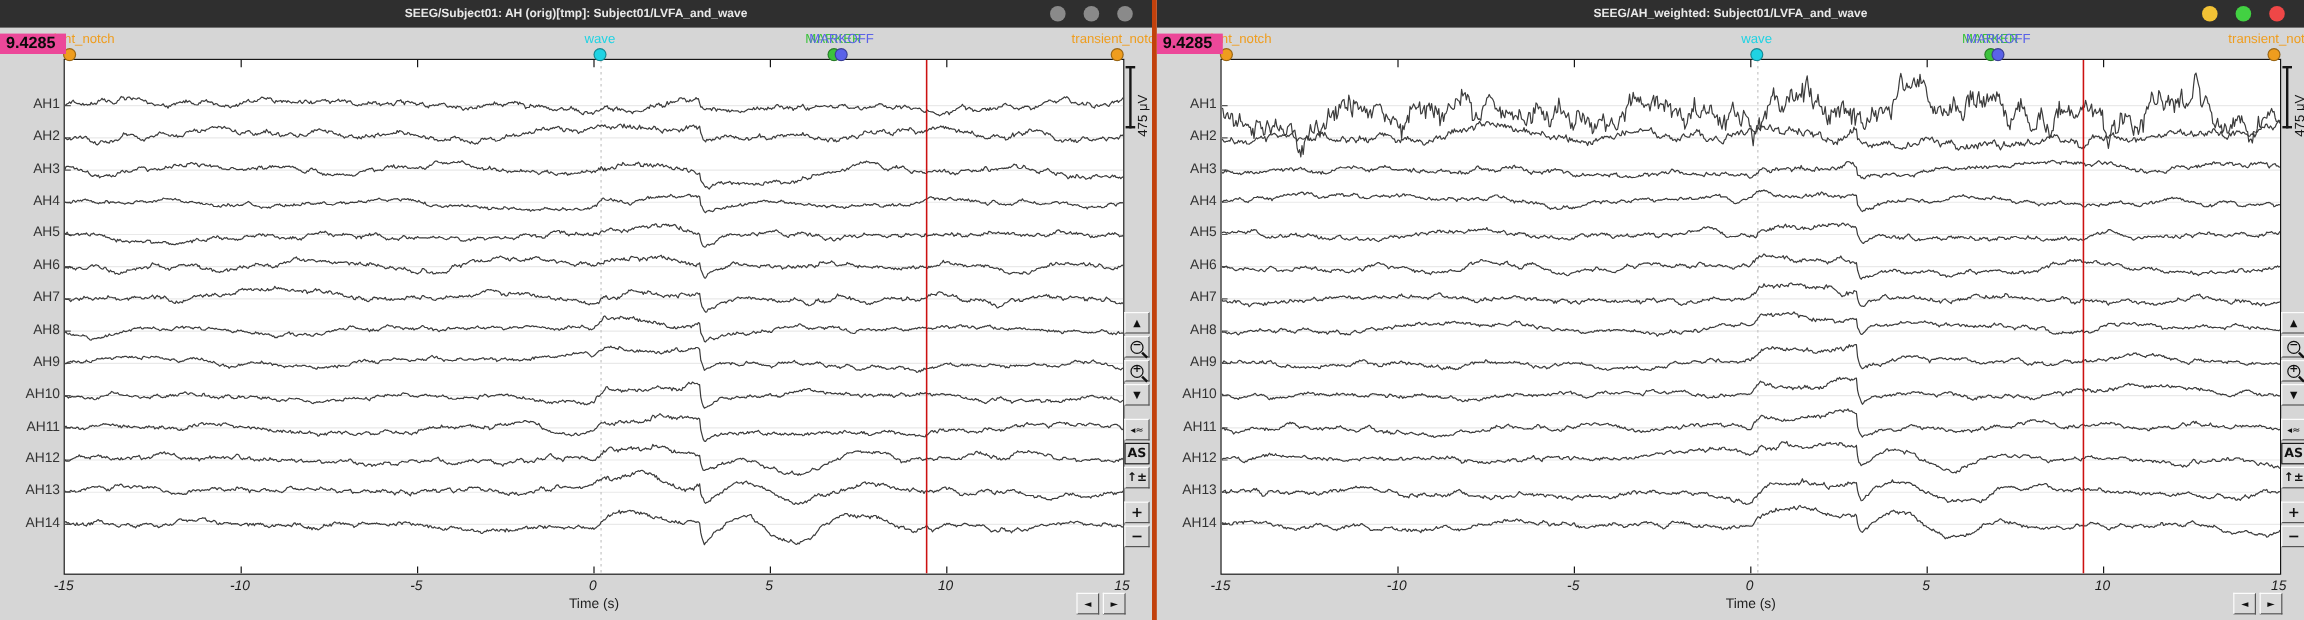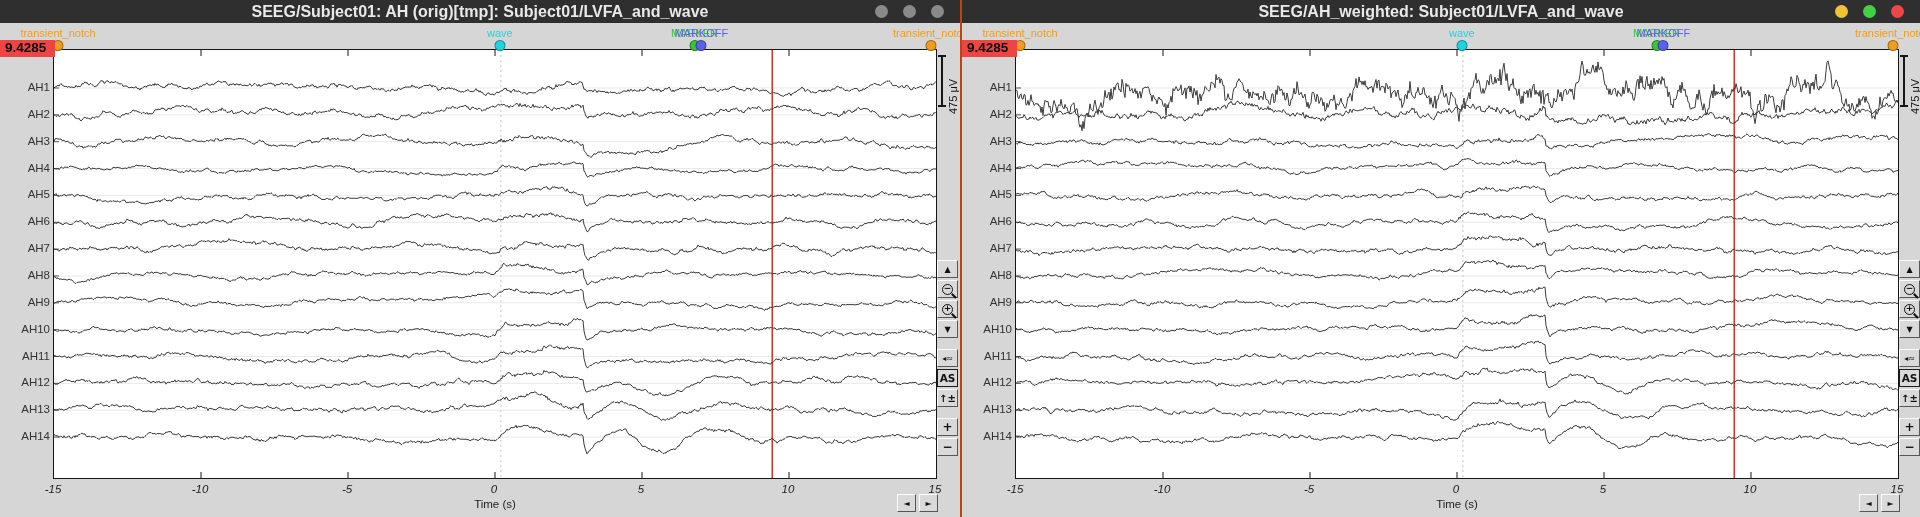--- a/index.html
+++ b/index.html
@@ -1,26 +1,26 @@
 <!DOCTYPE html>
 <html><head>
 <meta charset="utf-8">
 <style>
   html,body{margin:0;padding:0;background:#b8b8b8;width:1920px;height:517px;overflow:hidden;
     font-family:"Liberation Sans",sans-serif;}
   .window{position:absolute;top:0;height:517px;width:960px;background:#d6d6d6;overflow:hidden;
     box-sizing:border-box;}
   #win0{left:0;}
-  #win1{left:960px;border-left:2px solid #c2410c;padding-left:32px;}
+  #win1{left:960px;border-left:4px solid #c2410c;padding-left:32px;}
   .titlebar{position:absolute;top:0;left:0;right:0;height:23px;background:#2f2f2f;
     display:flex;align-items:center;justify-content:center;z-index:8;}
-  .title{color:#e9e9e9;font-size:16px;font-weight:bold;white-space:nowrap;}
+  .title{color:#e9e9e9;font-size:10px;font-weight:bold;white-space:nowrap;}
   .controls{position:absolute;right:16px;top:5px;display:flex;gap:15px;}
   .circ{width:13px;height:13px;border-radius:50%;}
-  .time-value{position:absolute;left:0;top:40px;z-index:6;background:#ef4444;
+  .time-value{position:absolute;left:0;top:28px;z-index:6;background:#ec4899;
     padding:0 9px 2px 5px;font-size:13.5px;font-weight:bold;color:#0a0a0a;}
   .marker-label{position:absolute;top:27px;font-size:11px;white-space:nowrap;z-index:3;
     transform:translateX(-50%);}
   .marker-dot{position:absolute;top:40px;width:11px;height:11px;border-radius:50%;z-index:4;
     transform:translateX(-50%);box-sizing:border-box;border:1px solid rgba(0,0,0,0.35);}
   .plot{position:absolute;left:53px;top:49px;width:884px;height:430px;background:#fff;
     border:1px solid #161616;box-sizing:border-box;z-index:1;}
   .plot svg{position:absolute;left:0;top:0;}
   .chan-col{position:absolute;left:0;top:0;width:50px;z-index:2;}
   .chan-label{position:absolute;right:0;transform:translateY(-50%);font-size:11.5px;color:#333;}

